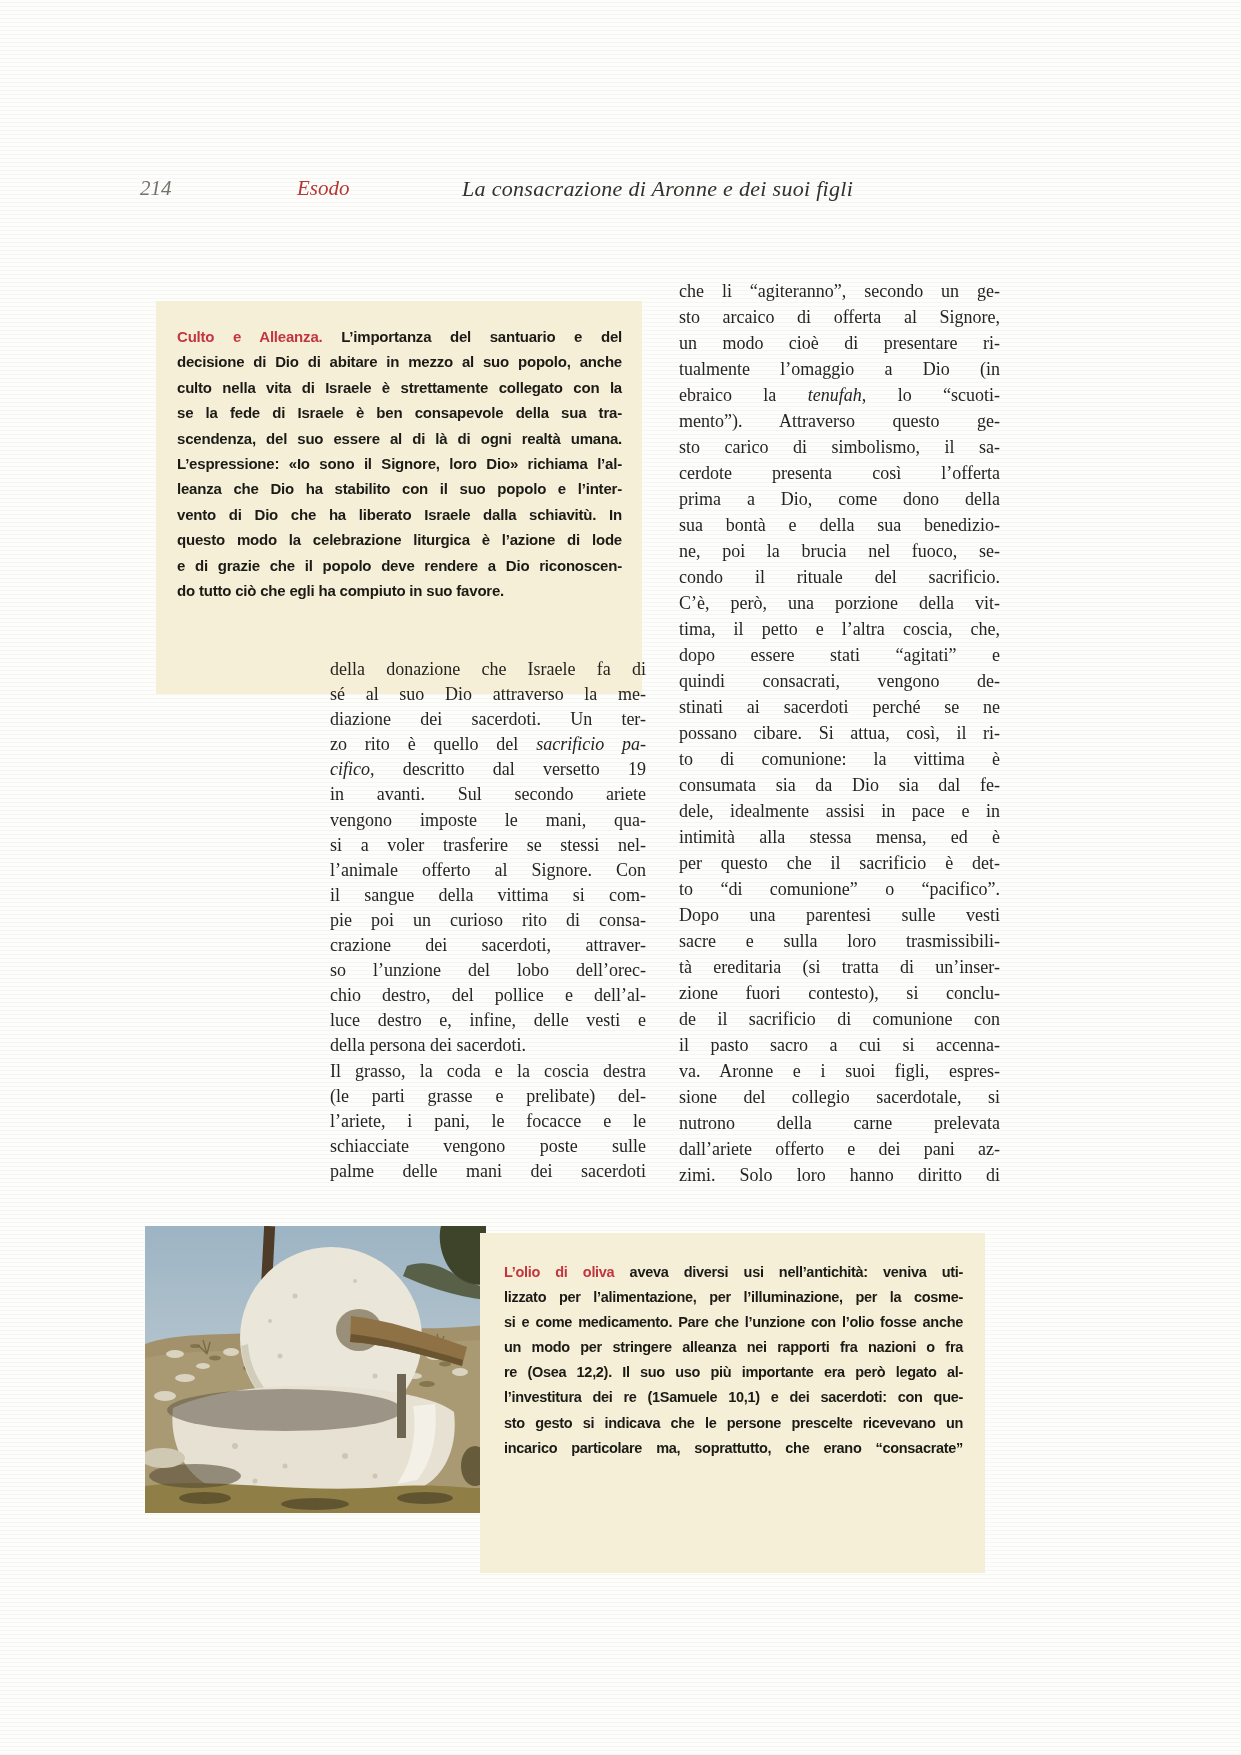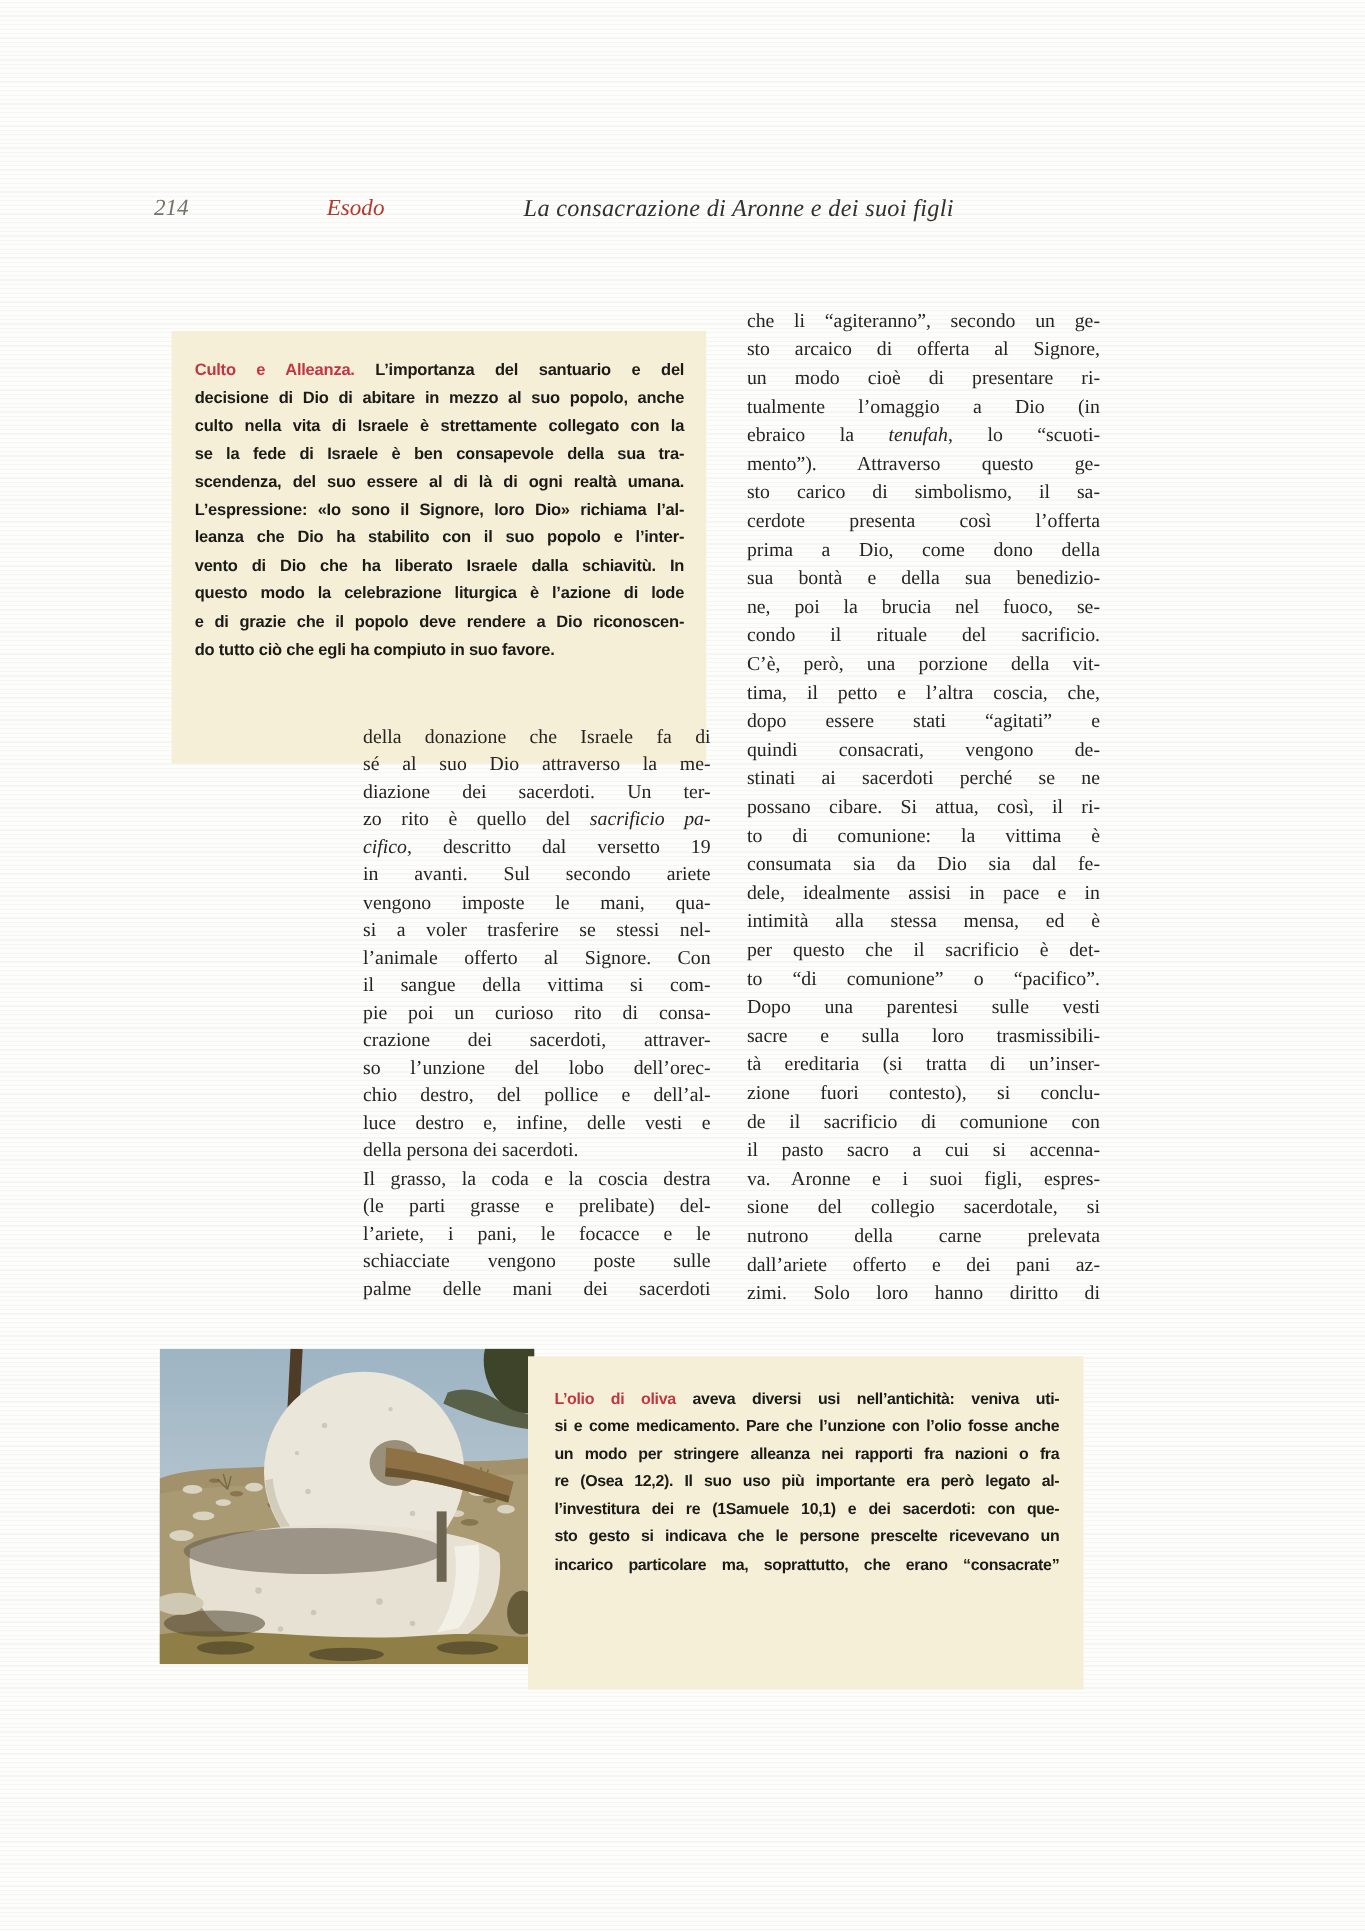--- a/index.html
+++ b/index.html
@@ -11,30 +11,30 @@
   .page{
     position:relative;width:1241px;height:1755px;margin:0 auto;overflow:hidden;
     background:
       repeating-linear-gradient(0deg, rgba(233,231,223,0.35) 0 1px, rgba(255,255,255,0) 1px 4px),
       var(--page);
   }
   
   .hdr{position:absolute;top:176px;font-style:italic;font-size:21px;color:var(--ink);}
   .hdr.pagenum{left:140px;color:var(--muted);}
   .hdr.section{left:297px;color:var(--header-red);}
-  .hdr.running{left:476px;font-size:22px;color:#33312b;letter-spacing:0.3px;}
+  .hdr.running{left:462px;font-size:22px;color:#33312b;letter-spacing:0.3px;}
   
   .creambox{
     position:absolute;background:var(--cream);
     font-family:"Liberation Sans",sans-serif;color:var(--sans-ink);
     letter-spacing:-0.2px;
   }
   #box1{left:156px;top:301px;width:486px;height:393px;padding:23px 20px 0 21px;box-sizing:border-box;
         font-size:15px;line-height:25.4px;font-weight:bold;}
-  #box2{left:480px;top:1233px;width:505px;height:303px;padding:27px 22px 0 24px;box-sizing:border-box;
+  #box2{left:480px;top:1233px;width:505px;height:340px;padding:27px 22px 0 24px;box-sizing:border-box;
         font-size:14.5px;line-height:25.1px;font-weight:bold;letter-spacing:-0.3px;}
   
   .col{position:absolute;font-size:18px;color:var(--ink);}
   #leftcol{left:330px;top:657px;width:316px;line-height:25.1px;}
   #rightcol{left:679px;top:278px;width:321px;line-height:26px;font-family:Liberation Serif, serif;}
   
   .tline{text-align:justify;text-align-last:justify;white-space:normal;}
   .tline.nj{text-align-last:left;}
   .it{font-style:italic;}
   .bd{font-weight:bold;}
@@ -205,20 +205,21 @@
         <ellipse cx="280" cy="272" rx="28" ry="6"></ellipse>
           <ellipse cx="330" cy="240" rx="14" ry="20"></ellipse>
       </g>
       <ellipse cx="50" cy="250" rx="46" ry="12" fill="#4f4631" opacity="0.55"></ellipse>
       <ellipse cx="18" cy="232" rx="22" ry="10" fill="#cfc8b2"></ellipse>
     </svg>
   </div>
 
   <div class="creambox" id="box2">
       <div class="tline"><span class="accent">L’olio di oliva</span><span> aveva diversi usi nell’antichità: veniva uti-</span></div>
+      <div class="tline"><span>lizzato per l’alimentazione, per l’illuminazione, per la cosme-</span></div>
       <div class="tline"><span>si e come medicamento. Pare che l’unzione con l’olio fosse anche</span></div>
       <div class="tline"><span>un modo per stringere alleanza nei rapporti fra nazioni o fra</span></div>
       <div class="tline"><span>re (Osea 12,2). Il suo uso più importante era però legato al-</span></div>
       <div class="tline"><span>l’investitura dei re (1Samuele 10,1) e dei sacerdoti: con que-</span></div>
       <div class="tline"><span>sto gesto si indicava che le persone prescelte ricevevano un</span></div>
       <div class="tline"><span>incarico particolare ma, soprattutto, che erano “consacrate”</span></div>
     </div>
 
 </div>
 

